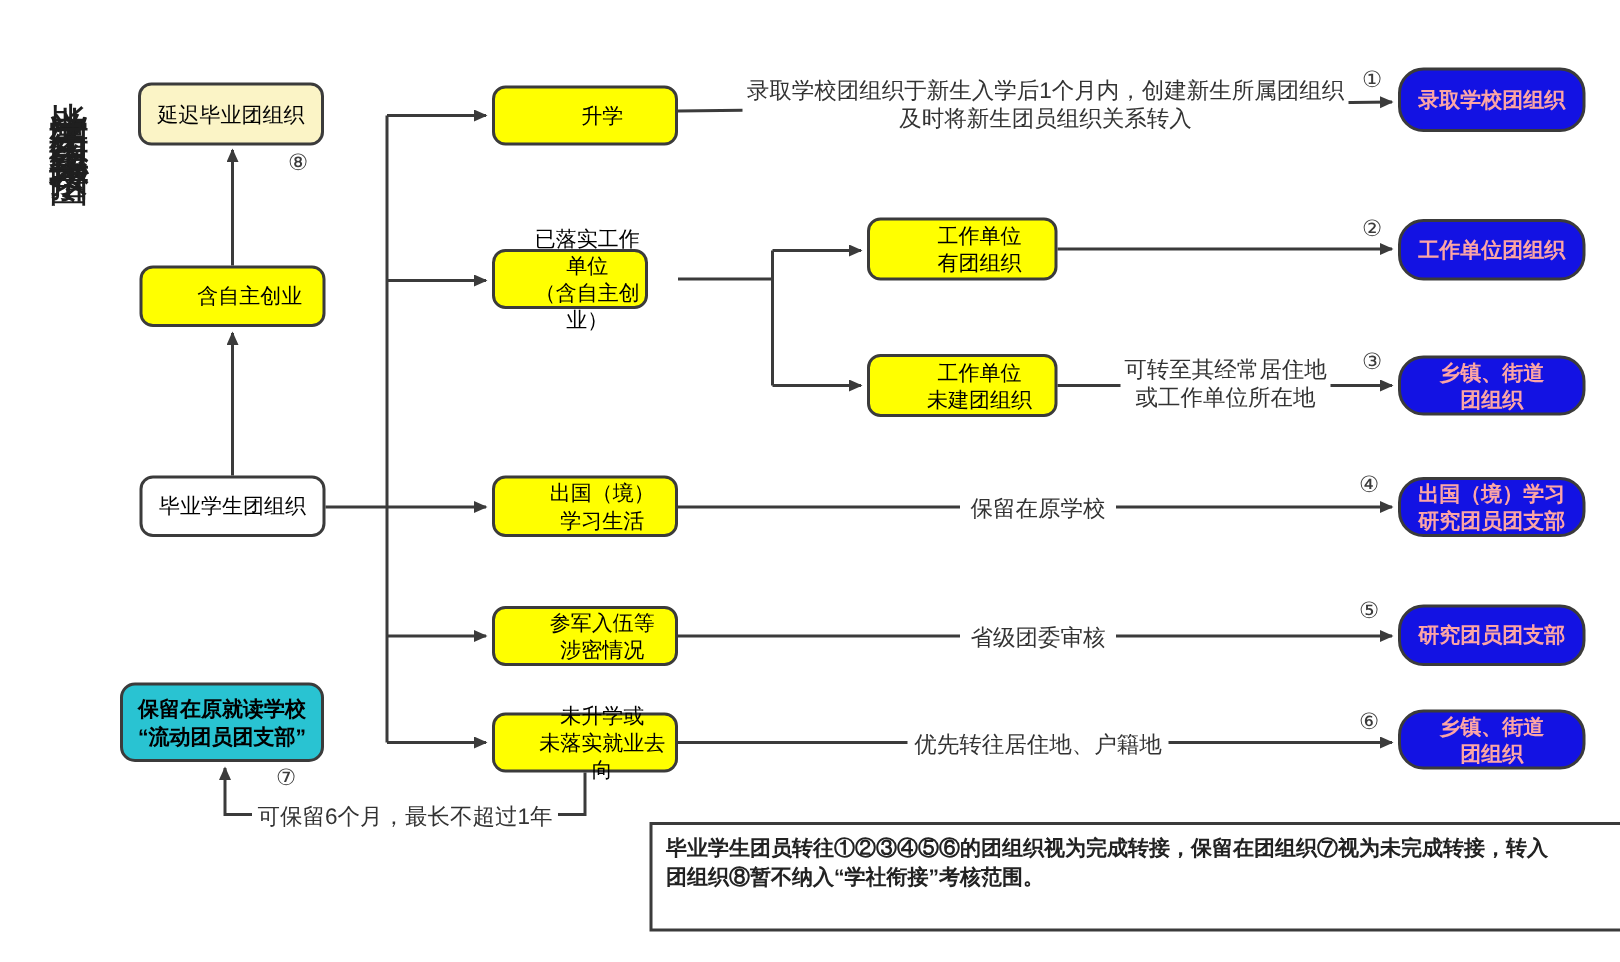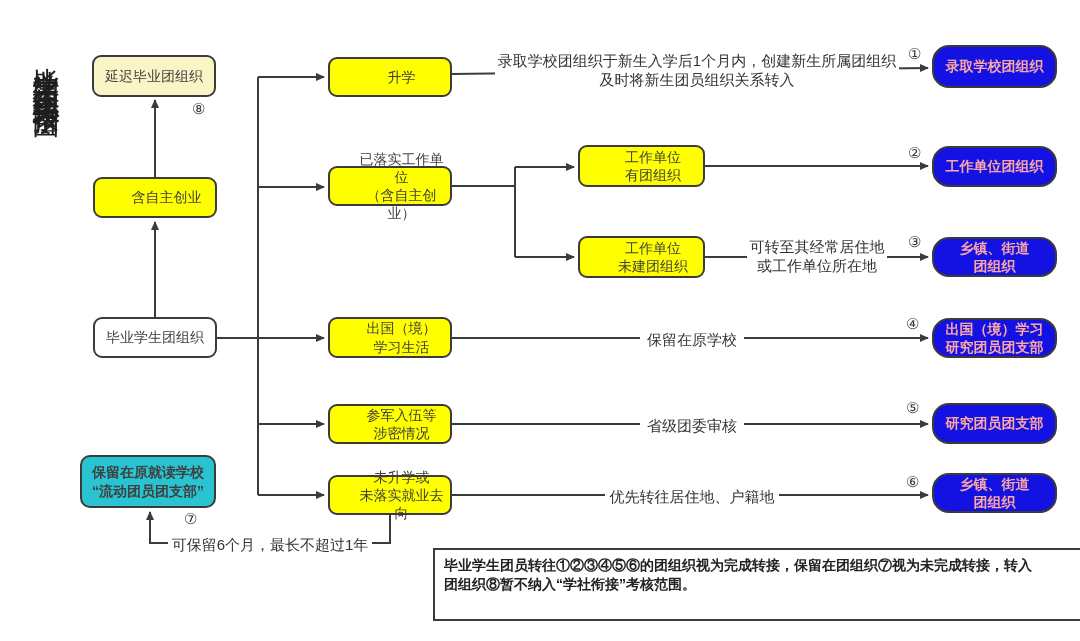--- a/index.html
+++ b/index.html
@@ -6,21 +6,21 @@
   #stage{
     position:relative;width:1080px;height:641px;background:#ffffff;
     font-family:"Liberation Sans",sans-serif;color:#3a3a3a;overflow:hidden;
   }
   #connector-svg{position:absolute;left:0;top:0;z-index:1;}
   .box{
     position:absolute;z-index:2;box-sizing:border-box;
     border:2px solid #3b3b3b;border-radius:9px;
     display:flex;align-items:center;justify-content:center;
     text-align:center;font-size:14px;line-height:1.3;
-    white-space:pre-line;color:#404040;
+    white-space:pre-line;color:#000000;
   }
   .yellow{background:#ffff00;padding-left:23px;}
   .cream{background:#fbf4c6;}
   .whitebg{background:#ffffff;}
   .cyan{background:#29c3d2;font-weight:bold;}
   .blue{background:#1312e3;color:#fca5a5;font-weight:bold;border-radius:17px;}
   .alabel{
     position:absolute;z-index:3;background:#ffffff;
     font-weight:normal;font-size:15px;line-height:19px;
     text-align:center;white-space:pre-line;color:#333333;padding:0 2px;
@@ -87,21 +87,21 @@
 
   <div class="box yellow" style="left:93px;top:177px;width:124px;height:41px">含自主创业</div>
 
   <div class="box whitebg" style="left:93px;top:317px;width:124px;height:41px">毕业学生团组织</div>
 
   <div class="box cyan" style="left:80px;top:455px;width:136px;height:53px;border-radius:10px">保留在原就读学校
 “流动团员团支部”</div>
   <span class="num" style="left:184px;top:511px">⑦</span>
 
   <div class="box yellow" style="left:328px;top:57px;width:124px;height:40px">升学</div>
-  <div class="box yellow" style="left:328px;top:166px;width:124px;height:40px">已落实工作单位
+  <div class="box yellow" style="left:328px;top:166px;width:104px;height:40px">已落实工作单位
 （含自主创业）</div>
   <div class="box yellow" style="left:328px;top:317px;width:124px;height:41px">出国（境）
 学习生活</div>
   <div class="box yellow" style="left:328px;top:404px;width:124px;height:40px">参军入伍等
 涉密情况</div>
   <div class="box yellow" style="left:328px;top:475px;width:124px;height:40px">未升学或
 未落实就业去向</div>
 
   <div class="box yellow" style="left:578px;top:145px;width:127px;height:42px">工作单位
 有团组织</div>

